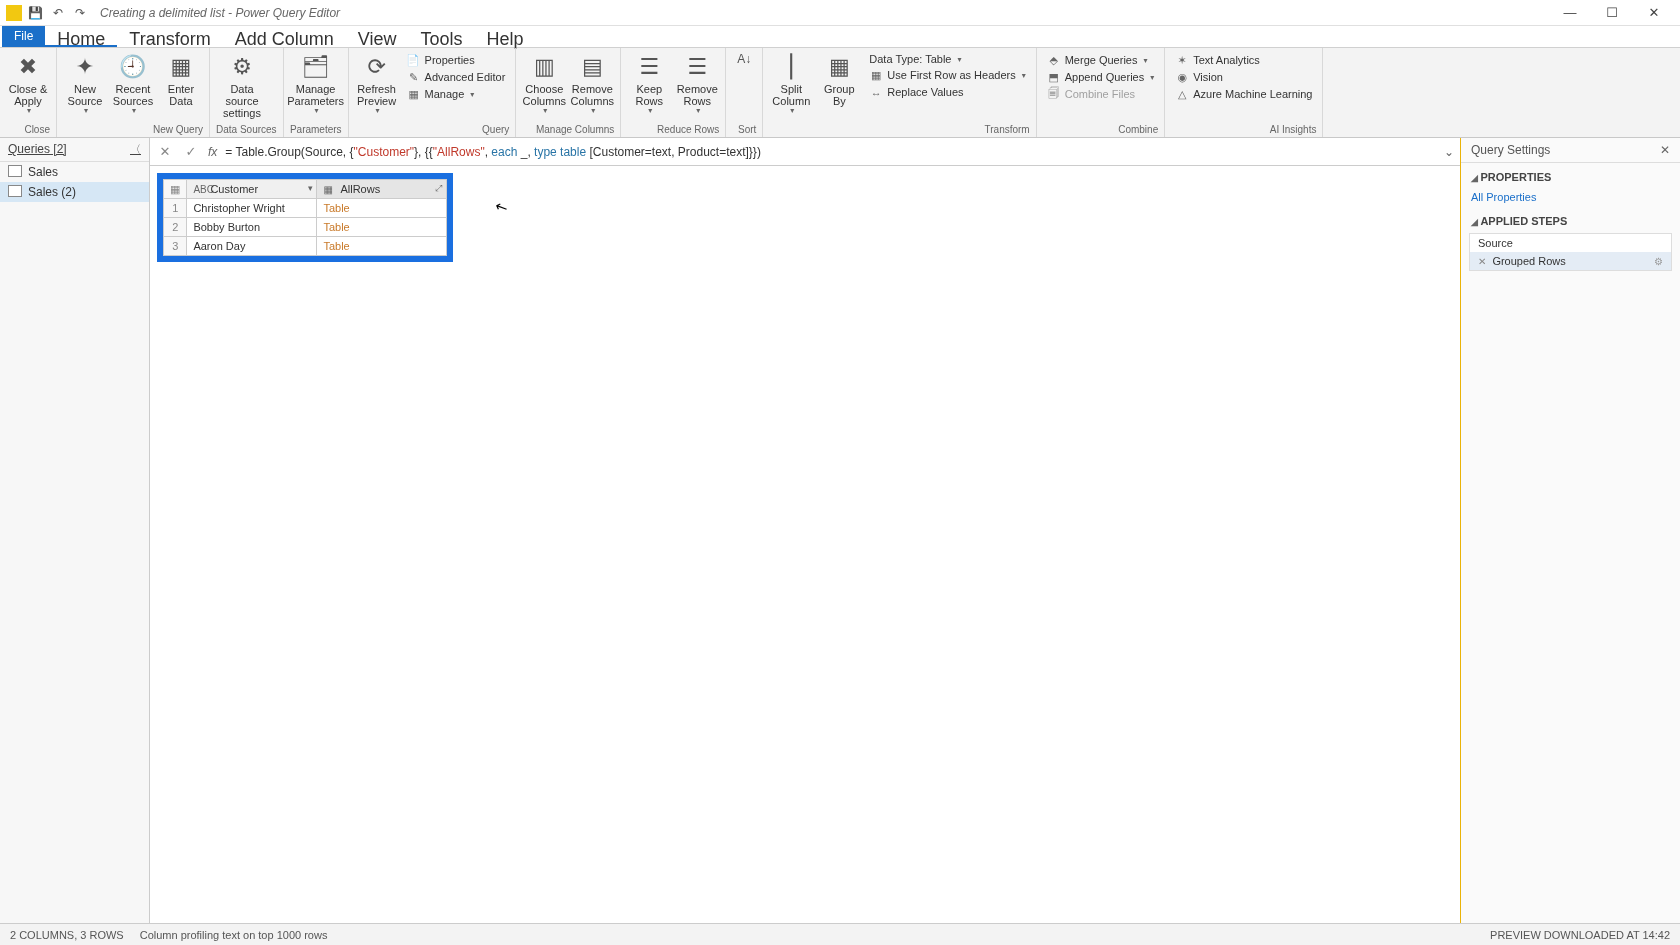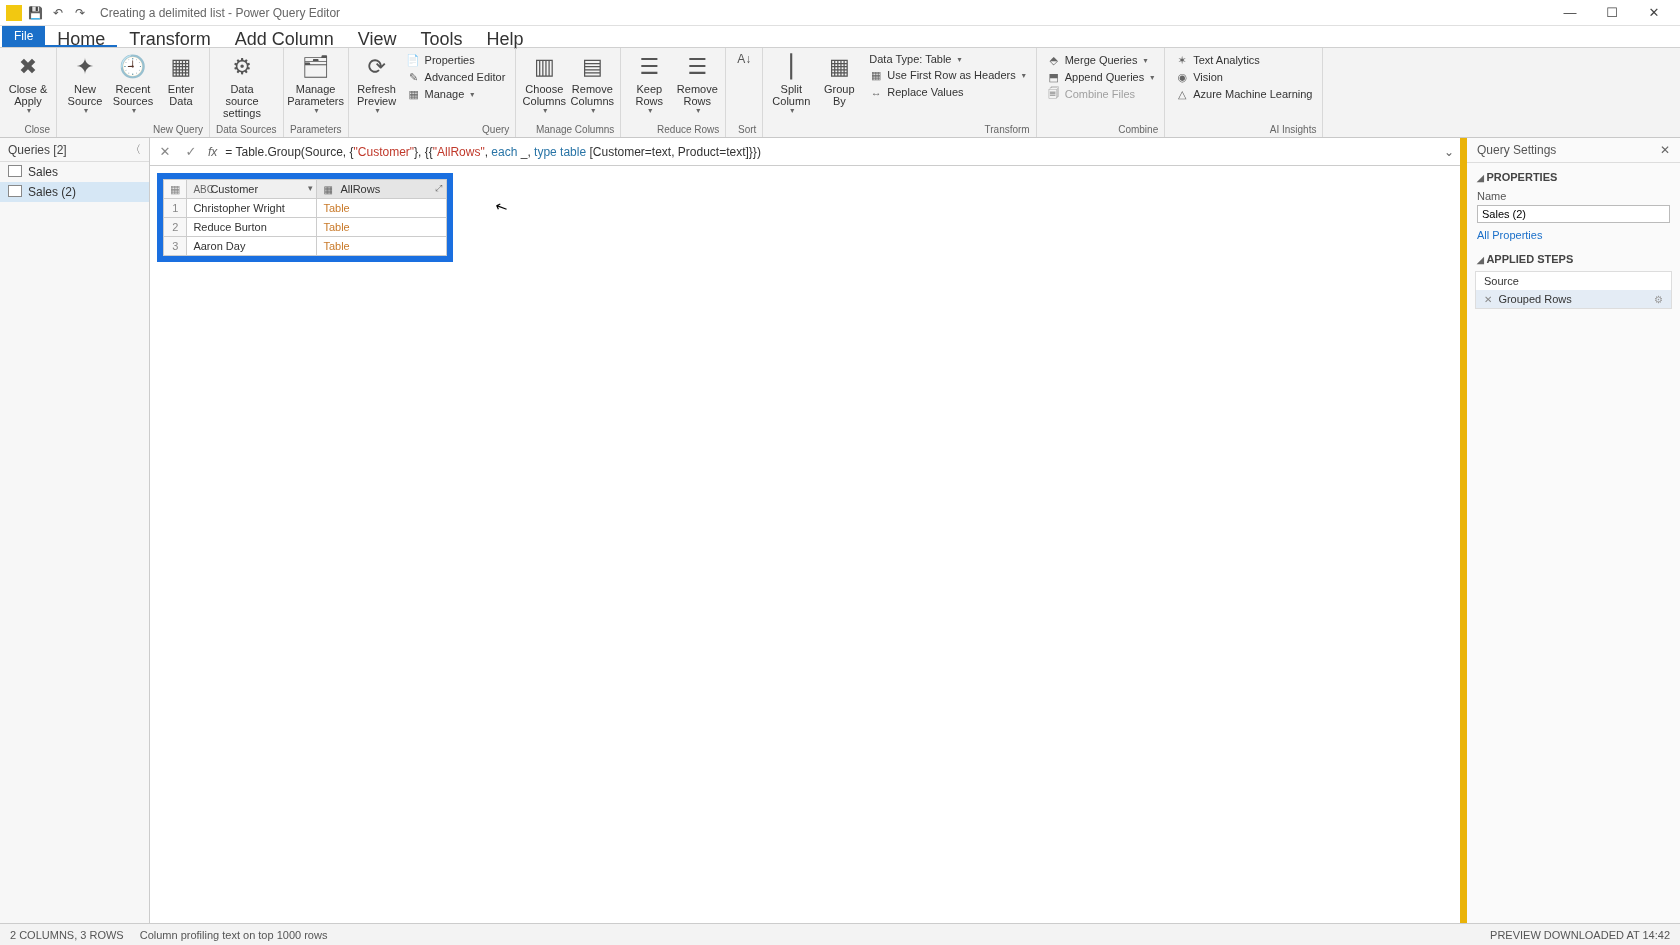--- a/index.html
+++ b/index.html
@@ -2,21 +2,21 @@
 <html><head>
 <meta charset="utf-8">
 <style>
 * { margin:0; padding:0; box-sizing:border-box; font-family:"Segoe UI",Tahoma,sans-serif; }
 body { background:#fff; width:1680px; height:945px; overflow:hidden; font-size:12px; color:#333; }
 
 
 .titlebar { height:26px; background:#fff; display:flex; align-items:center; padding:0 6px; border-bottom:1px solid #e0e0e0;}
 .titlebar .appicon { width:16px; height:16px; background:#f2c811; margin-right:4px; }
 .titlebar .qat-btn { width:20px; height:20px; display:flex; align-items:center; justify-content:center; color:#555; margin-right:2px;}
-.titlebar .title-text { margin-left:8px; color:#666; font-size:12px; }
+.titlebar .title-text { margin-left:8px; color:#666; font-size:12px;font-style:italic; }
 .titlebar .win-controls { margin-left:auto; display:flex; gap:2px;}
 .titlebar .win-controls span { width:40px; height:22px; display:flex; align-items:center; justify-content:center; color:#444; font-size:13px;}
 
 
 .menubar { height:22px; display:flex; align-items:stretch; padding-left:2px; background:#fff; border-bottom:1px solid #d0d0d0;}
 .menubar .file-tab { background:#1a6fc9; color:#fff; padding:3px 12px; font-size:12px;}
 .menubar .menu-item { padding:3px 12px; font-size:18px; color:#333; }
 .menubar .menu-item.active { border-bottom:2px solid #1a6fc9; }
 
 
@@ -29,21 +29,21 @@
 .big-btn.narrow { width:44px;}
 .small-list { display:flex; flex-direction:column; gap:1px; padding-top:2px;}
 .small-btn { display:flex; align-items:center; gap:4px; font-size:11px; color:#333; padding:1px 4px; white-space:nowrap;}
 .small-btn .sicon { width:14px; height:14px; display:inline-flex; align-items:center; justify-content:center; color:#666; font-size:11px;}
 .small-btn.disabled { color:#a0a0a0;}
 .caret::after { content:"▾"; font-size:8px; margin-left:2px; color:#666;}
 
 
 .workspace { position:absolute; top:138px; bottom:22px; left:0; right:0; display:flex;}
 .queries-pane { width:150px; background:#f7f7f7; border-right:1px solid #ccc; display:flex; flex-direction:column;}
-.queries-header { padding:4px 8px; font-size:12px; color:#444; display:flex; align-items:center; border-bottom:1px solid #ddd;}
+.queries-header { padding:4px 8px; font-size:12px; color:#444; display:flex; align-items:flex-start; border-bottom:1px solid #ddd;text-decoration:underline;}
 .queries-header .collapse { margin-left:auto; color:#666; font-size:11px;}
 .query-item { display:flex; align-items:flex-start; gap:6px; padding:3px 8px; font-size:12px; color:#333;}
 .query-item .qicon { width:14px; height:12px; border:1px solid #888; background:#fff;}
 .query-item.selected { background:#d6e7f5; }
 
 
 .center-area { flex:1; display:flex; flex-direction:column; position:relative;}
 .formula-bar { height:28px; border-bottom:1px solid #ccc; display:flex; align-items:center; padding:0 6px; gap:8px;}
 .formula-bar .fb-btn { color:#888; font-size:13px; width:18px; text-align:center;}
 .formula-bar .fb-fx { font-style:italic; color:#666; font-size:12px;}
@@ -61,21 +61,21 @@
 table.data th { background:#f0f0f0; font-weight:normal;}
 table.data .rownum { width:18px; text-align:center; color:#888; background:#f7f7f7;}
 table.data th.col { width:130px; position:relative;}
 table.data th.col.selected { background:#e5e5e5;}
 table.data th .typeicon { display:inline-block; width:14px; font-size:10px; color:#666; margin-right:3px;}
 table.data th .drop { position:absolute; right:4px; top:3px; color:#666; font-size:9px;}
 table.data td.link { color:#c97a2a;}
 .cursor-arrow { position:absolute; left:345px; top:32px; font-size:15px; color:#000; transform:rotate(-25deg); pointer-events:none;}
 
 
-.settings-pane { width:220px; border-left:7px solid #eab308; background:#fafafa; display:flex; flex-direction:column; }
+.settings-pane { width:220px; border-left:1px solid #eab308; background:#fafafa; display:flex; flex-direction:column; }
 .settings-header { padding:5px 10px; font-size:12px; color:#555; display:flex; align-items:center; border-bottom:1px solid #ddd;}
 .settings-header .close { margin-left:auto; color:#666;}
 .section-title { font-size:11px; font-weight:bold; color:#444; padding:8px 10px 4px 10px;}
 .section-title::before { content:"◢ "; font-size:9px; color:#666;}
 .name-field { margin:2px 10px; }
 .name-field label { font-size:11px; color:#555;}
 .name-field input { width:100%; font-size:11px; padding:2px 4px; border:1px solid #bbb; margin-top:2px;}
 .link-text { color:#1a6fc9; font-size:11px; padding:4px 10px;}
 .steps { margin:2px 8px; border:1px solid #ddd; background:#fff; font-size:11px;}
 .step { padding:3px 8px; display:flex; align-items:center; gap:6px;}
@@ -317,45 +317,41 @@
           <th class="col"><span class="typeicon">ABC</span><span>Customer</span><span class="drop">▾</span></th>
           <th class="col selected"><span class="typeicon">▦</span><span>AllRows</span><span class="drop">⤢</span></th>
         </tr>
         <tr>
                 <td class="rownum">1</td>
                 <td>Christopher Wright</td>
                 <td class="link">Table</td>
               </tr>
         <tr>
                 <td class="rownum">2</td>
-                <td>Reduce Burton</td>
+                <td>Bobby Burton</td>
                 <td class="link">Table</td>
               </tr>
         <tr>
                 <td class="rownum">3</td>
                 <td>Aaron Day</td>
                 <td class="link">Table</td>
               </tr>
       </tbody>
           </table>
       </div>
       <div class="cursor-arrow">↖</div>
     </div>
   </div>
 
   <div class="settings-pane">
     <div class="settings-header">
       <span>Query Settings</span>
       <span class="close">✕</span>
     </div>
     <div class="section-title">PROPERTIES</div>
-    <div class="name-field">
-      <label>Name</label>
-      <input type="text" value="Sales (2)" style="">
-    </div>
     <div class="link-text">All Properties</div>
     <div class="section-title">APPLIED STEPS</div>
     <div class="steps">
       <div class="step">
           <span>Source</span>
         </div>
       <div class="step selected">
           <span class="del">✕</span>
           <span>Grouped Rows</span>
           <span class="gear">⚙</span>

